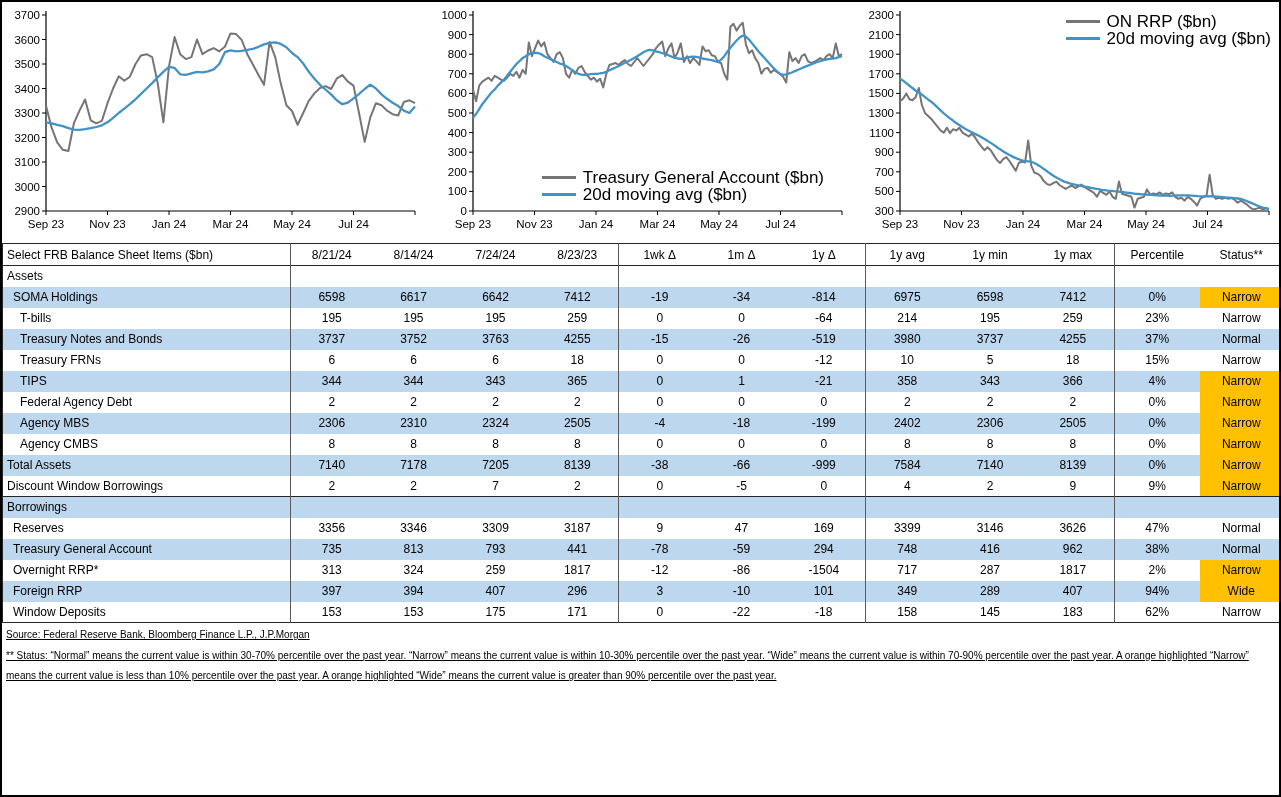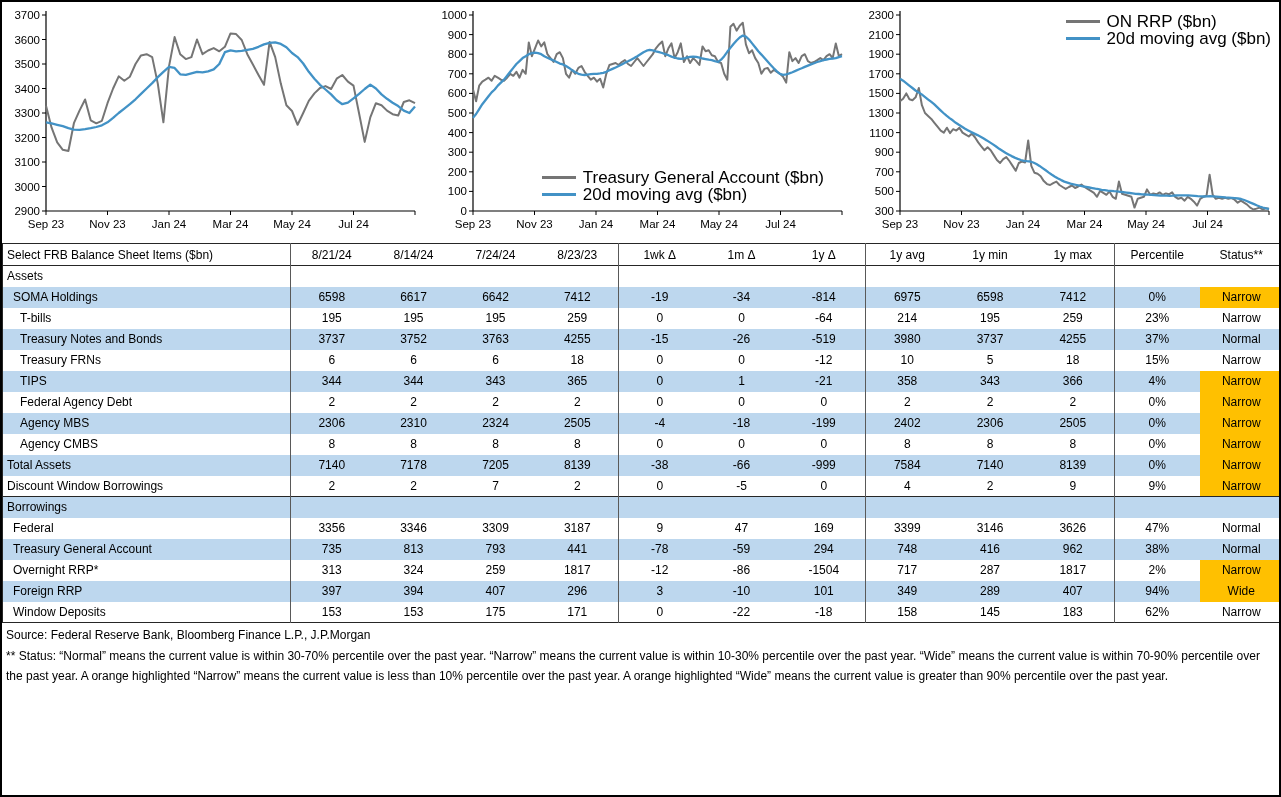--- a/index.html
+++ b/index.html
@@ -63,21 +63,21 @@
   .grp-end { border-right: 1px solid #595959; }
   tr.shade td, tr.shade th { background: #BDD7EE; }
   tr.sec td { font-weight: normal; }
   tr.sec-border { border-top: 1px solid #262626; }
   td.orange { background: #FFC000 !important; }
   .ind-0 { padding-left: 4px !important; }
   .ind-1 { padding-left: 10px !important; }
   .ind-2 { padding-left: 17px !important; }
   
   .notes { padding: 2px 4px 0 4px; }
-  .note-line { font-size: 12px; line-height: 20.5px; }
+  .note-line { font-size: 10px; line-height: 20.5px; text-decoration: underline; }
   .note-wrap { width: 1272px; }
 </style>
 </head>
 <body>
 
 <div class="page">
 
   <div class="charts-row">
     <div class="chart">
       <svg width="427" height="236">
@@ -440,21 +440,21 @@
           <td></td>
           <td></td>
           <td class="grp-end"></td>
           <td></td>
           <td></td>
           <td class="grp-end"></td>
           <td></td>
           <td></td>
         </tr>
         <tr class="">
-          <td class="lbl grp-end ind-1">Federal</td>
+          <td class="lbl grp-end ind-1">Reserves</td>
           <td>3356</td>
           <td>3346</td>
           <td>3309</td>
           <td class="grp-end">3187</td>
           <td>9</td>
           <td>47</td>
           <td class="grp-end">169</td>
           <td>3399</td>
           <td>3146</td>
           <td class="grp-end">3626</td>

